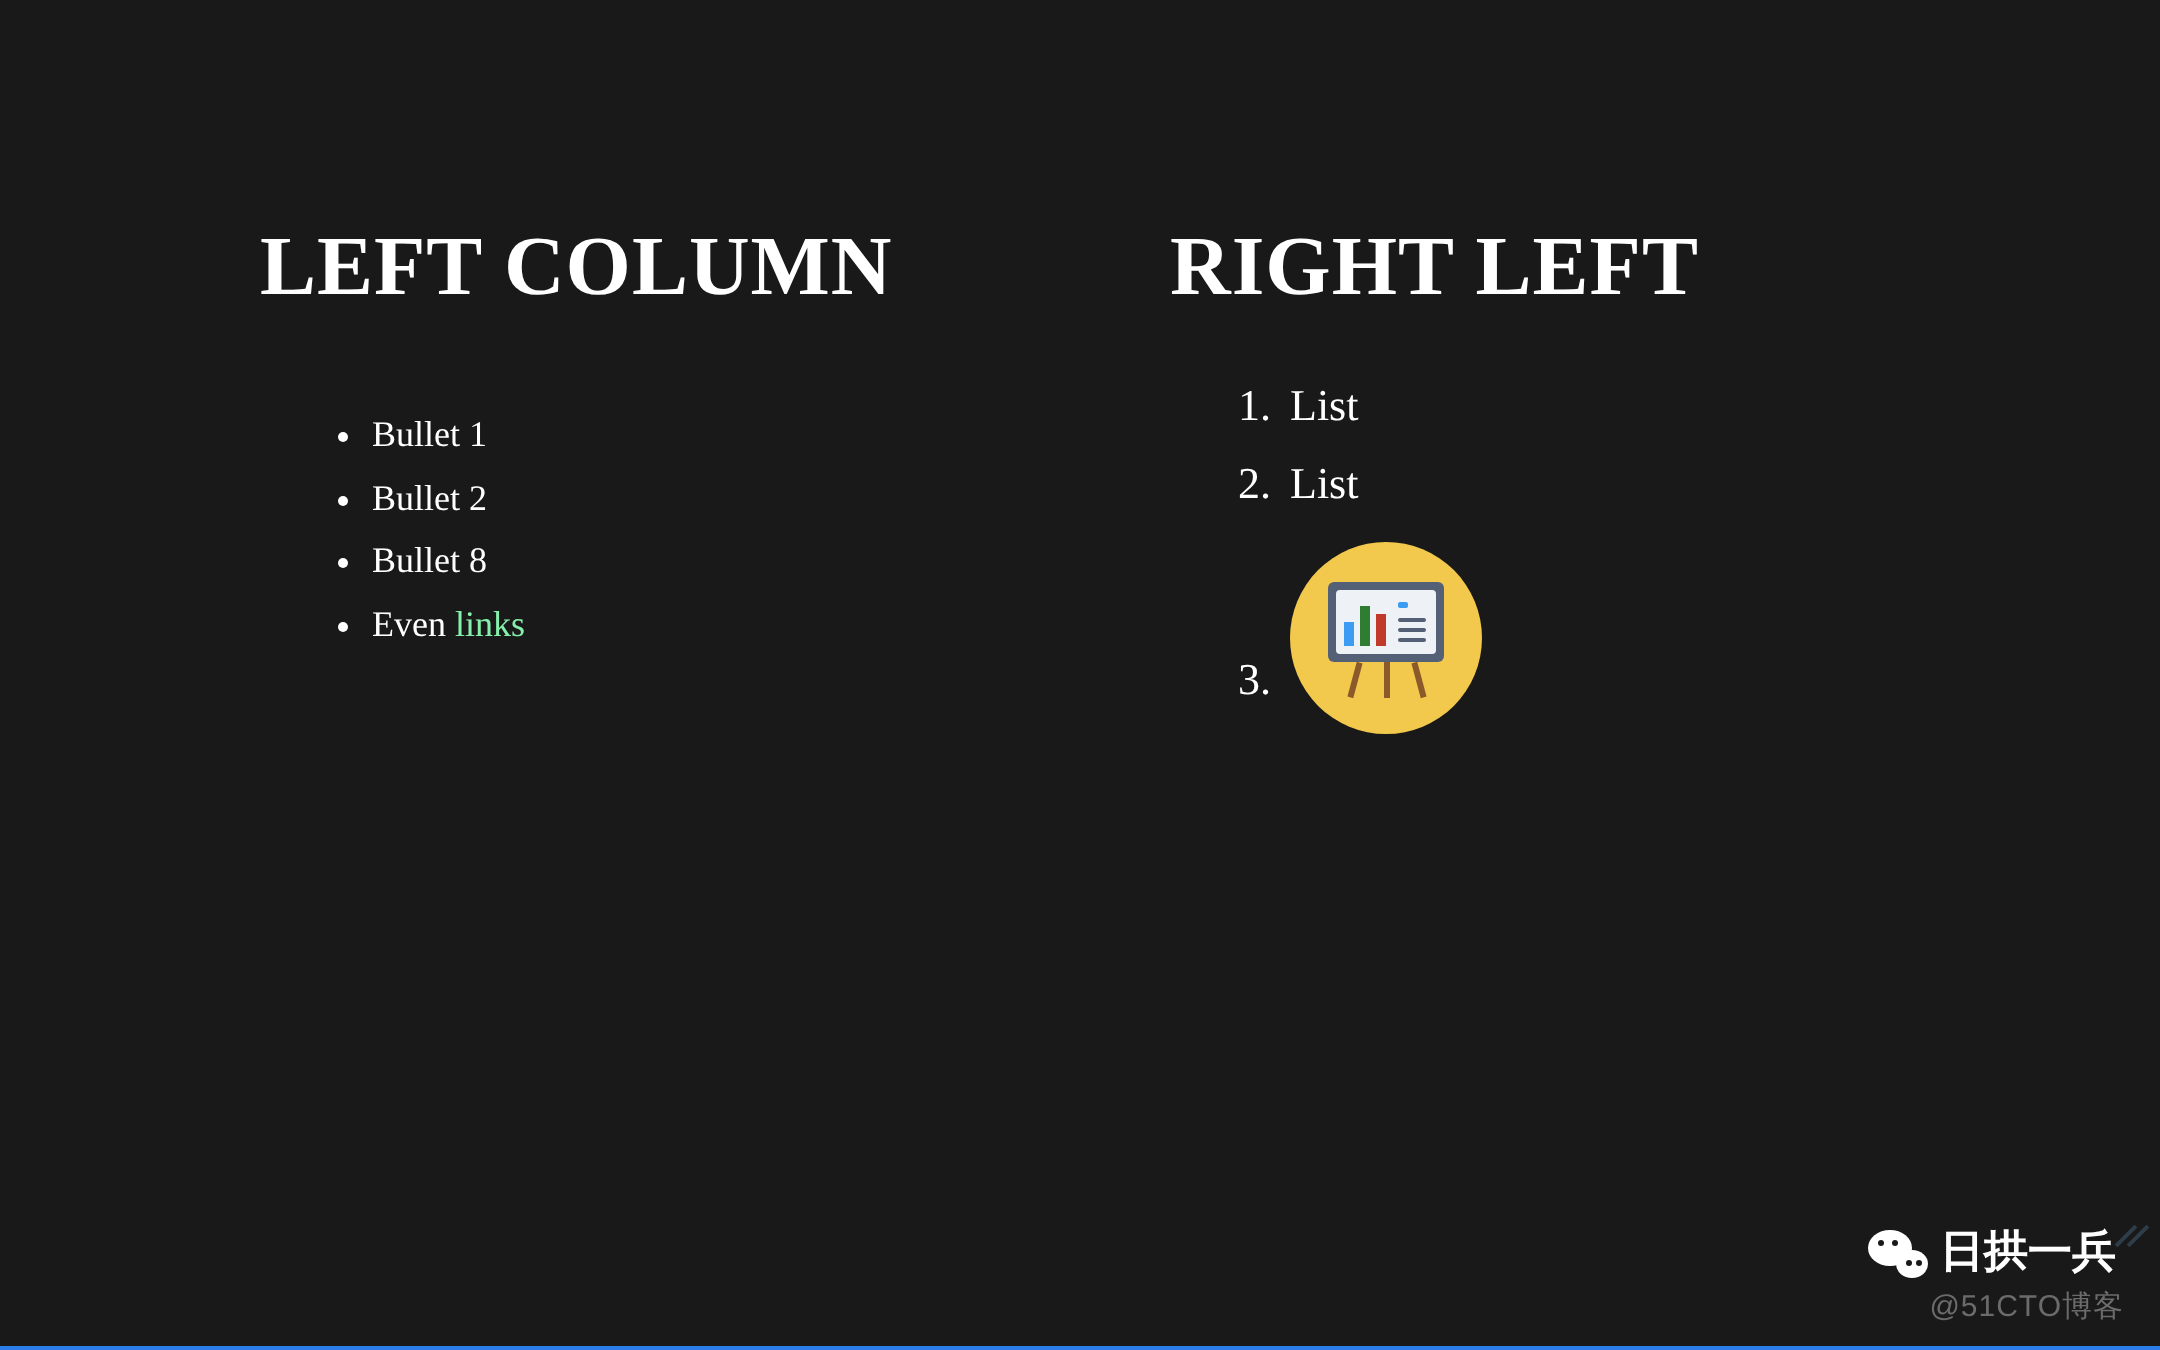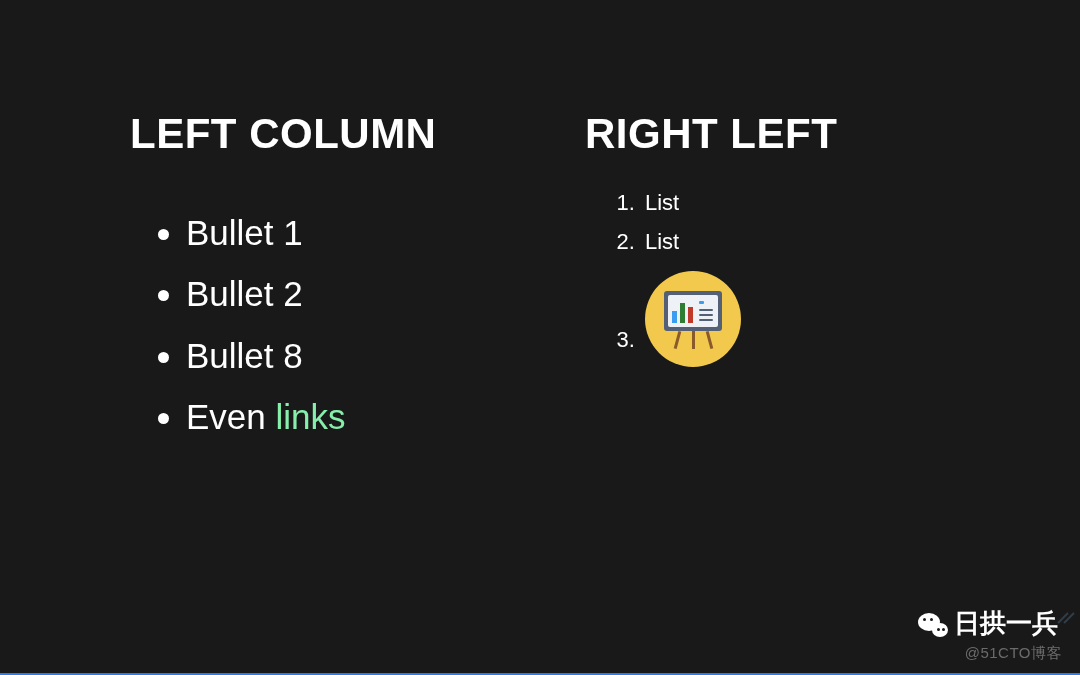--- a/index.html
+++ b/index.html
@@ -9,31 +9,31 @@
     color: #fff;
     font-family: "Segoe UI", "Helvetica Neue", Arial, "PingFang SC", "Microsoft YaHei", sans-serif;
     position: relative;
   }
   .slide {
     display: flex;
     flex-direction: row;
     padding: 110px 100px 0 130px;
     gap: 60px;
   }
-  .col { flex: 1; }
+  .col { flex: 1; font-family: Liberation Serif, serif; }
   .col h2 {
     font-size: 42px;
     font-weight: 800;
     letter-spacing: 0.5px;
     margin-bottom: 26px;
   }
   ul.bullets {
     list-style: disc;
     padding-left: 56px;
-    font-size: 35px;
+    font-size: 18px;
     line-height: 1.75;
     font-weight: 400;
     margin-top: 44px;
   }
   ol.numbers {
     list-style: decimal;
     padding-left: 56px;
     font-size: 22px;
     line-height: 1.75;
     font-weight: 400;
@@ -83,21 +83,21 @@
   }
   .leg.l { left: 12px; transform: rotate(15deg); }
   .leg.c { left: 28px; }
   .leg.r { left: 44px; transform: rotate(-15deg); }
 
   .watermark-brand {
     position: absolute;
     right: 22px; bottom: 34px;
     display: flex; align-items: center; gap: 6px;
     color: #fff;
-    font-size: 26px;
+    font-size: 22px;
     font-weight: 600;
   }
   .wechat-icon {
     width: 30px; height: 26px; position: relative;
   }
   .wechat-icon .bub {
     position: absolute; background: #fff; border-radius: 50%;
   }
   .wechat-icon .bub.big { width: 22px; height: 18px; left: 0; top: 2px; border-radius: 50% 50% 50% 50%; }
   .wechat-icon .bub.small { width: 16px; height: 14px; right: 0; bottom: 0; }

